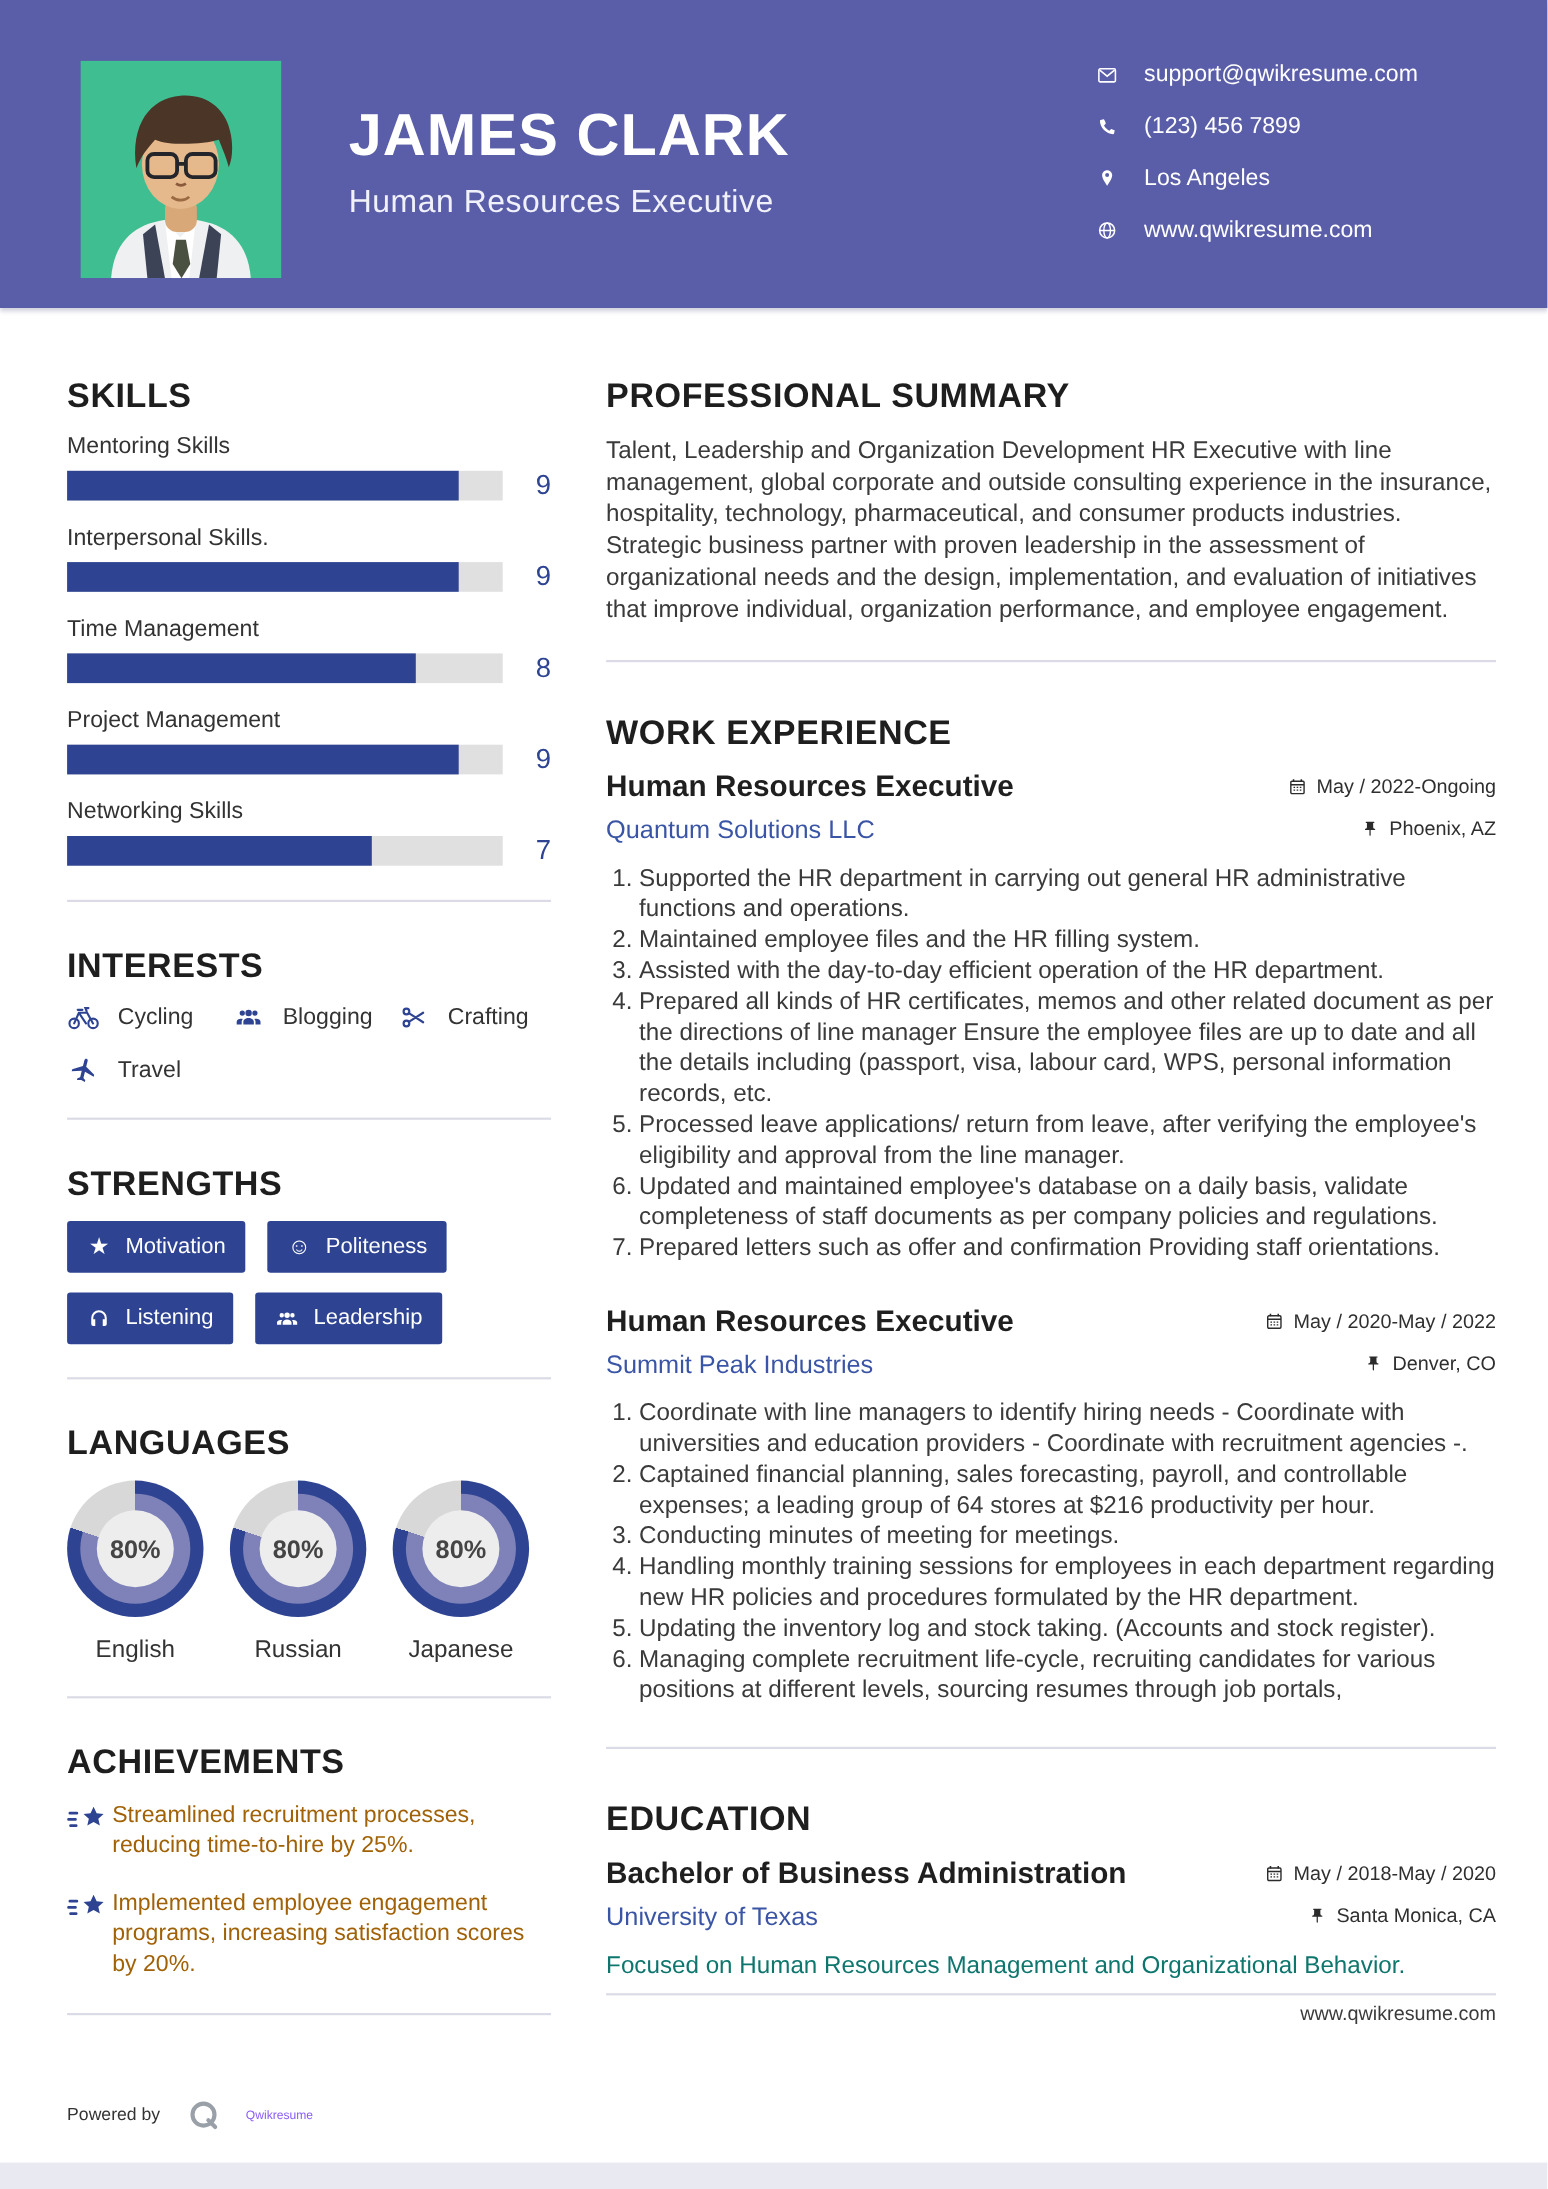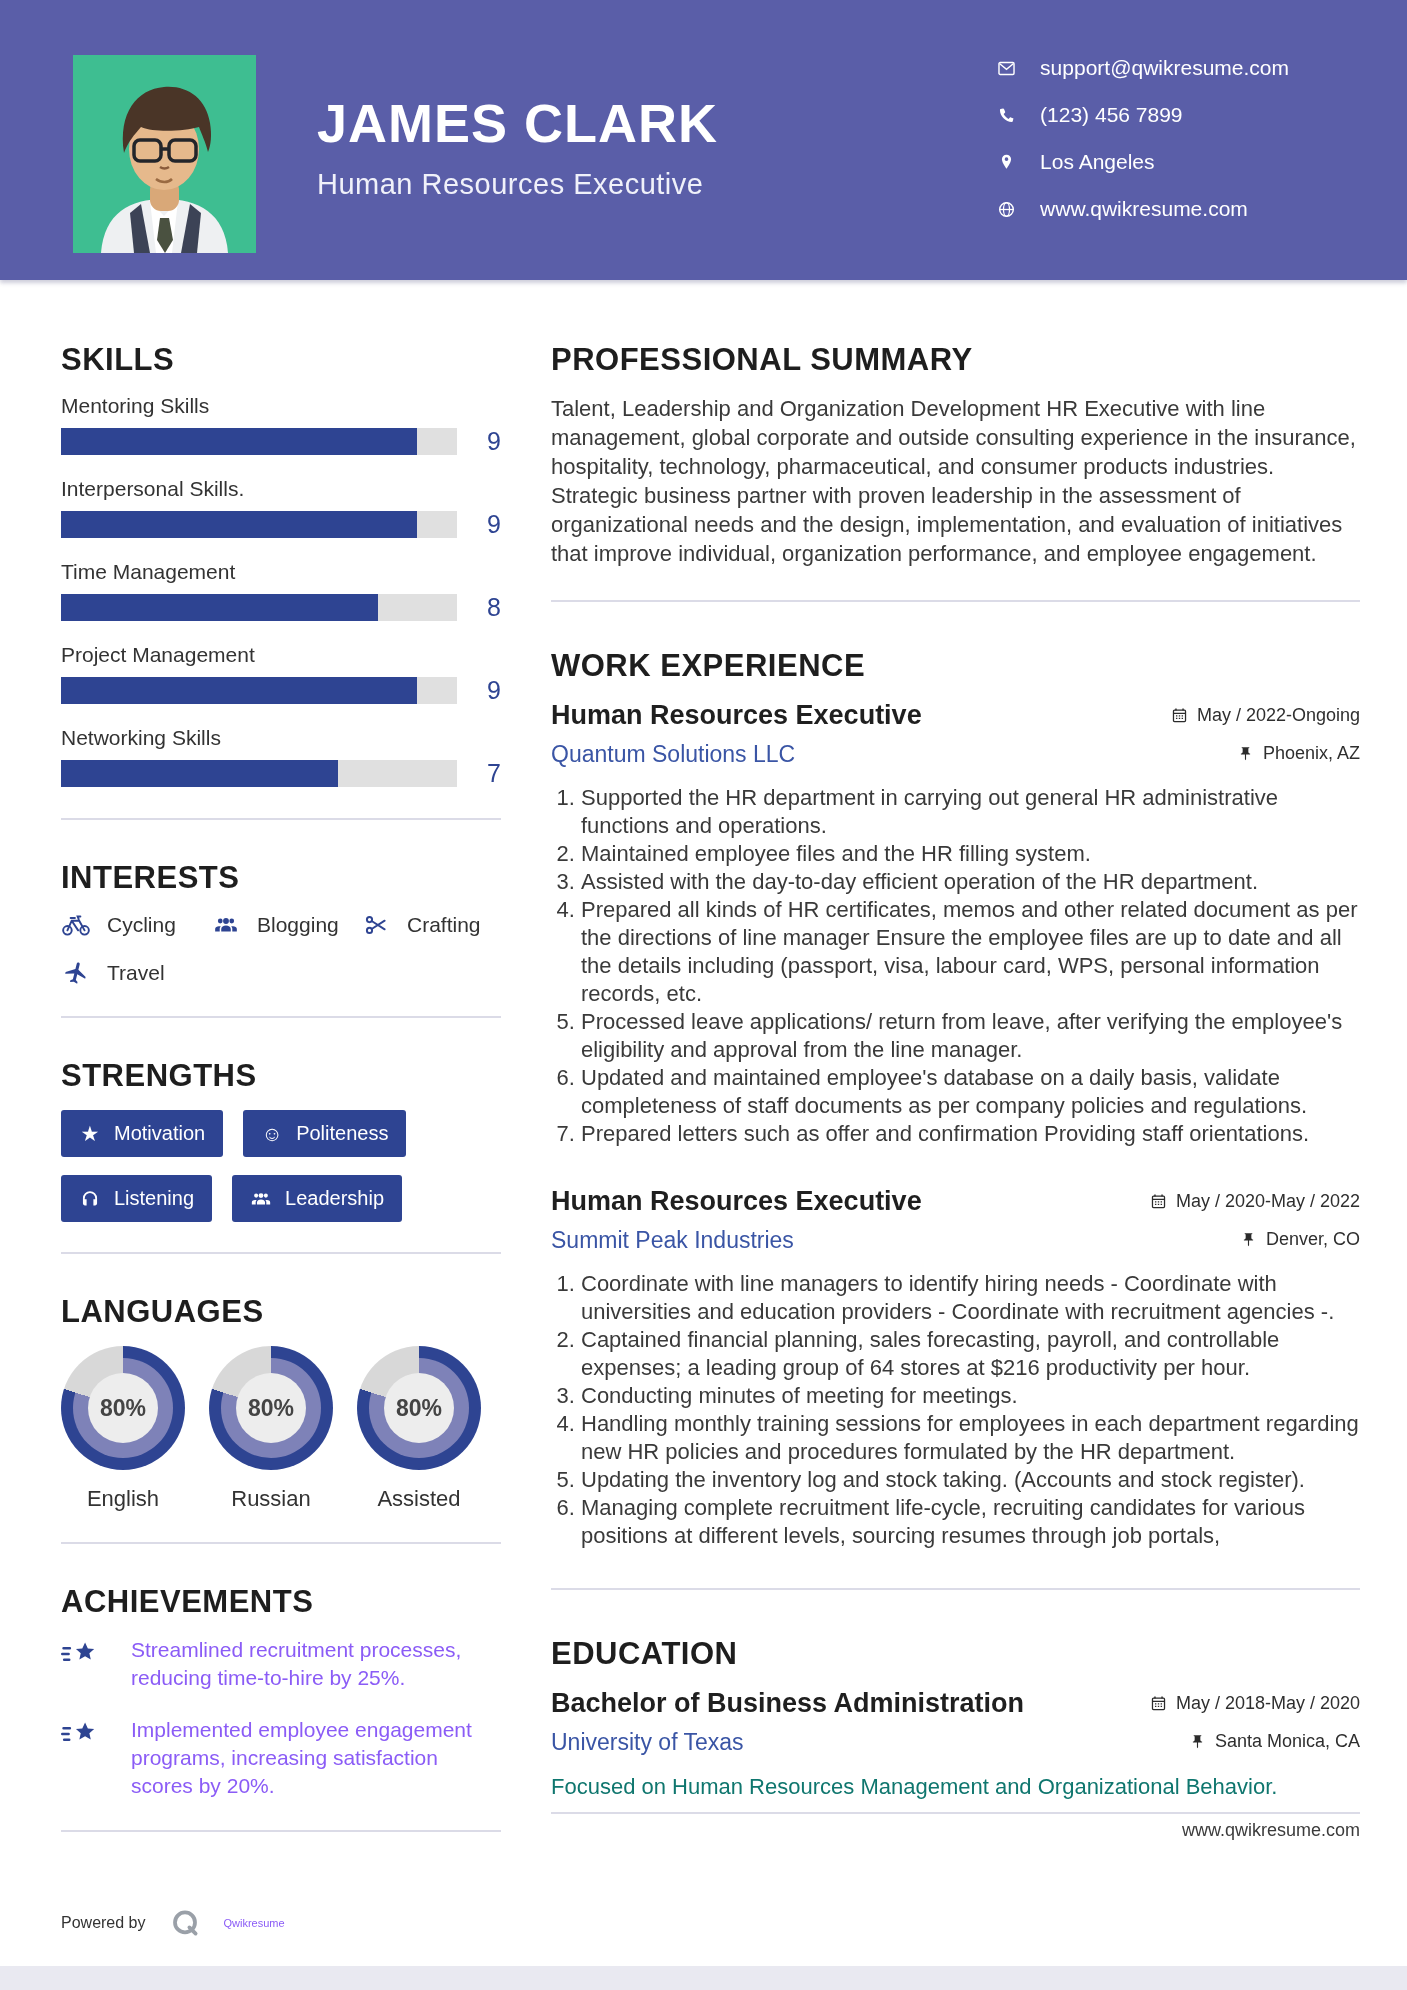--- a/index.html
+++ b/index.html
@@ -56,21 +56,21 @@
   .donut { --p:288deg; position:relative; width:124px; height:124px; border-radius:50%;
            background:conic-gradient(#2e4492 0 var(--p), #d8d8d8 0); }
   .donut::before { content:""; position:absolute; inset:12px; border-radius:50%;
            background:conic-gradient(#7e82b8 0 var(--p), #d8d8d8 0); }
   .donut-center { position:absolute; inset:27px; border-radius:50%; background:#ededed;
            display:flex; align-items:center; justify-content:center;
            font-size:23px; font-weight:bold; color:#444; }
   .lang-label { margin-top:16px; font-size:22px; color:#333; }
 
   
-  .ach { display:flex; gap:32px; margin-bottom:24px; font-size:21px; line-height:28px; color:#8b5cf6; }
+  .ach { display:flex; gap:3px; margin-bottom:24px; font-size:21px; line-height:28px; color:#a16207; }
   .ach-icon { width:38px; height:32px; color:#2e4492; flex:0 0 38px; margin-top:2px; }
   .ach-icon svg { width:100%; height:100%; display:block; }
 
   
   .summary { font-size:22px; line-height:29px; color:#3a3a3a; }
   .job-title-row, .job-co-row { display:flex; justify-content:space-between; align-items:baseline; }
   .job-title { font-size:27px; font-weight:bold; color:#1f1f1f; }
   .job-co { font-size:23px; color:#3a55a5; text-decoration:none; cursor:pointer; }
   .meta { display:flex; align-items:center; gap:9px; font-size:18px; color:#2f2f2f; white-space:nowrap; }
   .micon { width:17px; height:17px; color:#2b2b2b; }
@@ -309,21 +309,21 @@
                 </div>
             </div>
             <div class="lang-label">Russian</div>
           </div>
           <div class="lang">
             <div class="donut" style="--p: 288deg;">
               <div class="donut-center">
                   <span>80%</span>
                 </div>
             </div>
-            <div class="lang-label">Assisted</div>
+            <div class="lang-label">Japanese</div>
           </div>
         </div>
       </section>
 
       <hr class="divider">
 
       <section>
         <h2 class="sec-h">ACHIEVEMENTS</h2>
         <div class="ach">
           <span class="ach-icon">

